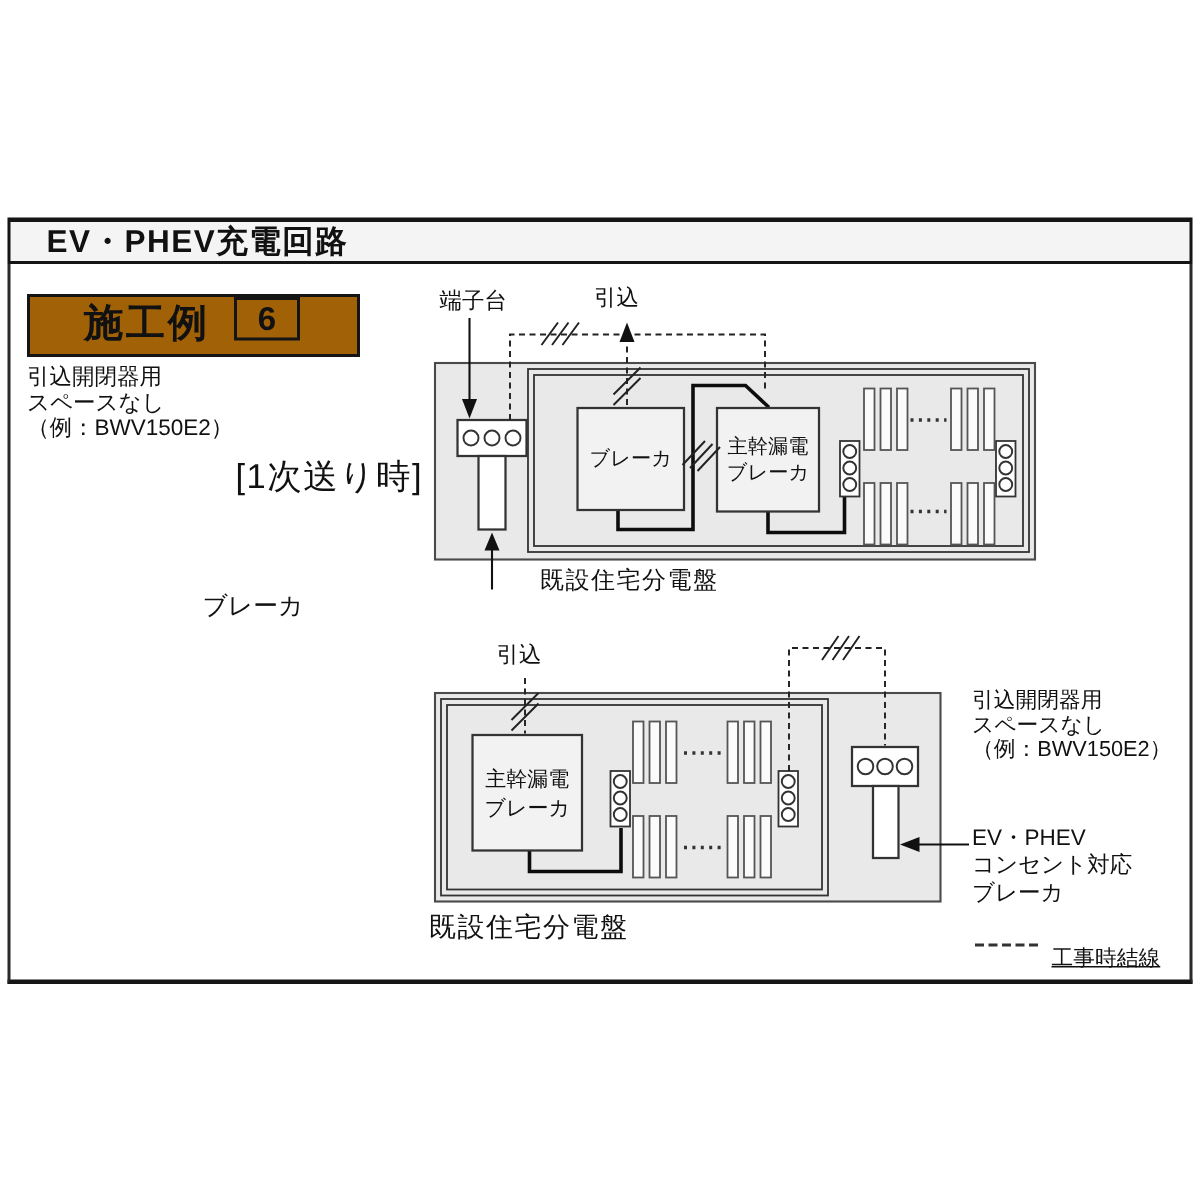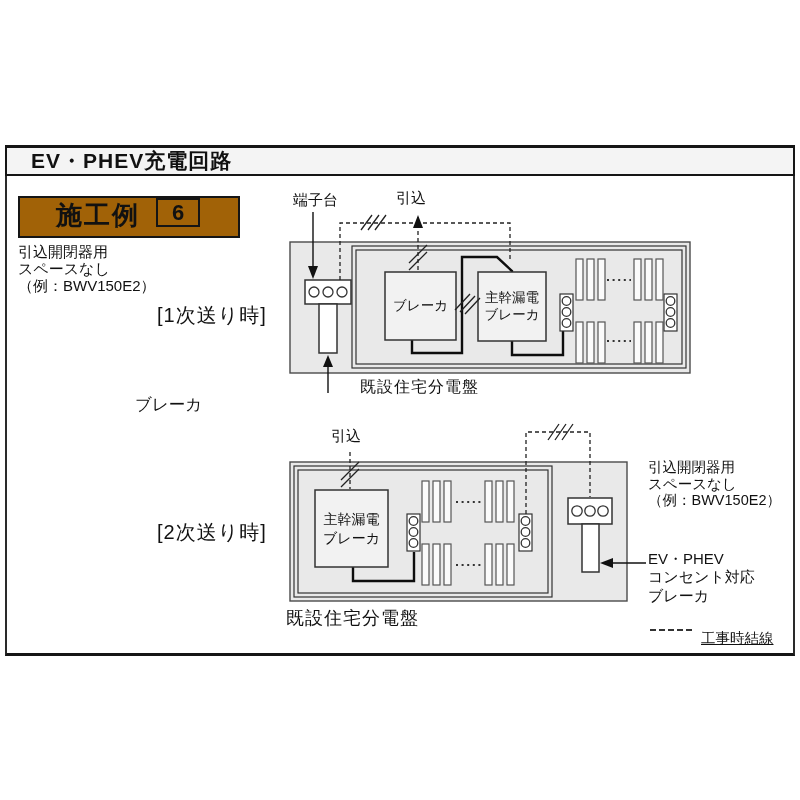--- a/index.html
+++ b/index.html
@@ -16,21 +16,21 @@
   .frame{left:5px;top:176px;width:790px;height:480px;box-sizing:border-box;
          border-left:2px solid #2a2a2a;border-right:2px solid #2a2a2a;border-bottom:3px solid #151515;
          background:#ffffff;}
   
   .example{left:18px;top:196px;width:222px;height:42px;box-sizing:border-box;border:2px solid #151515;
            background:#a16207;display:flex;padding-left:36px;gap:16px;}
   .example .lbl{font-size:26px;font-weight:bold;letter-spacing:2px;}
   .example .num{width:44px;height:29px;box-sizing:border-box;border:2px solid #151515;
                 display:flex;align-items:center;justify-content:center;font-size:22px;font-weight:bold;}
   .note{font-size:15px;line-height:1.12;}
-  .mode{font-size:20px;letter-spacing:1px;}
+  .mode{font-size:23px;letter-spacing:1px;}
   .small{font-size:15px;}
   .centerbox{display:flex;flex-direction:column;align-items:center;justify-content:center;text-align:center;}
   .legendrow{display:flex;align-items:flex-start;gap:9px;text-decoration:underline;}
   .legenddash{width:42px;height:0;border-top:2px dashed #333;}
   
   svg{position:absolute;left:0;top:0;}
   .panel{fill:#e9e9e9;stroke:#4a4a4a;stroke-width:1.4;}
   .panel2{fill:#e9e9e9;stroke:#333;stroke-width:1.2;}
   .nofill{fill:none;stroke:#333;stroke-width:1.2;}
   .comp{fill:#f2f2f2;stroke:#333;stroke-width:1.5;}
@@ -186,21 +186,20 @@
   <div class="abs" style="left:360px;top:377px;font-size:16px;letter-spacing:1px;">既設住宅分電盤</div>
   <div class="abs" style="left:135px;top:395px;font-size:16.5px;line-height:1.18;">
     <span style="display:block">ブレーカ</span>
   </div>
 
   <div class="abs small" style="left:331px;top:427px;">引込</div>
   <div class="abs centerbox" style="left:315px;top:490px;width:73px;height:77px;font-size:14px;line-height:1.3;">
     <span>主幹漏電</span>
     <span>ブレーカ</span>
   </div>
-  <div class="abs mode" style="left:157px;top:519px;">[2次送り時]</div>
   <div class="abs" style="left:286px;top:606px;font-size:18px;letter-spacing:1px;">既設住宅分電盤</div>
   <div class="abs" style="left:648px;top:459px;font-size:14.5px;line-height:1.15;">
     <span style="display:block">引込開閉器用</span>
     <span style="display:block">スペースなし</span>
     <span style="display:block">（例：BWV150E2）</span>
   </div>
   <div class="abs" style="left:648px;top:550px;font-size:15px;line-height:1.22;">
     <span style="display:block">EV・PHEV</span>
     <span style="display:block">コンセント対応</span>
     <span style="display:block">ブレーカ</span>

